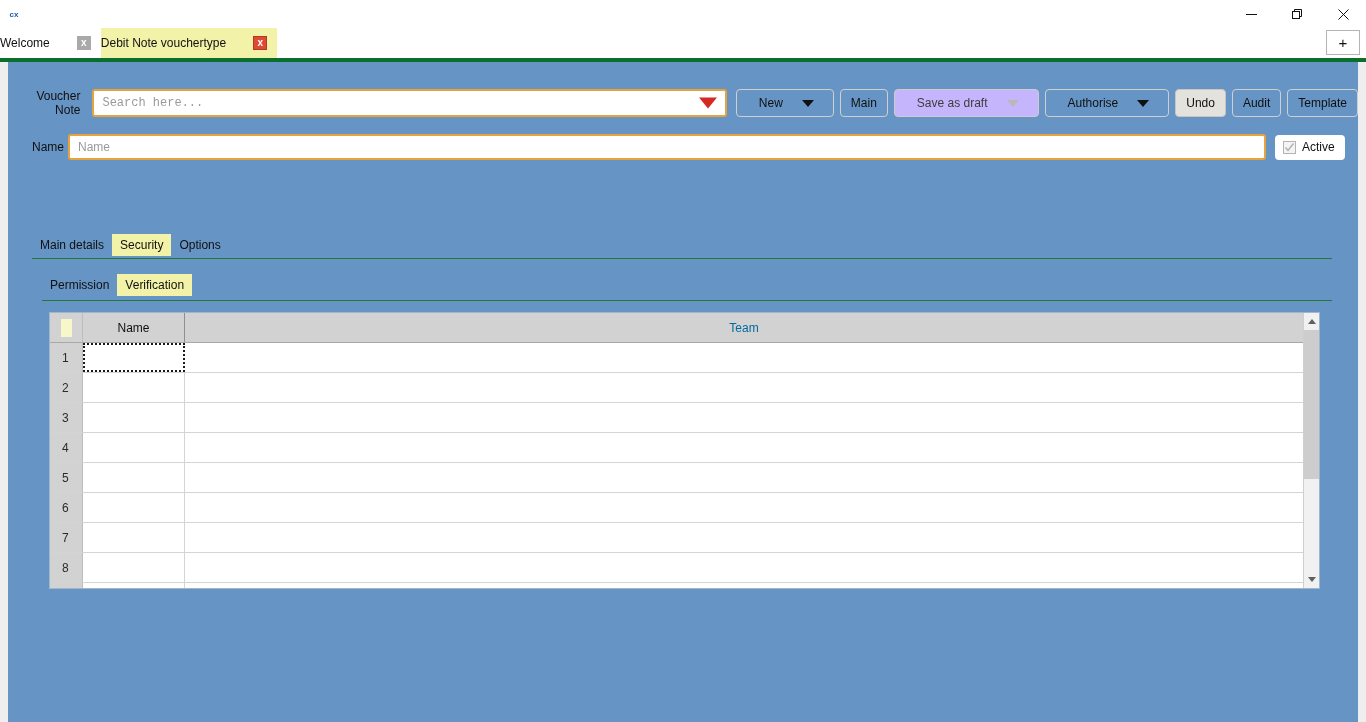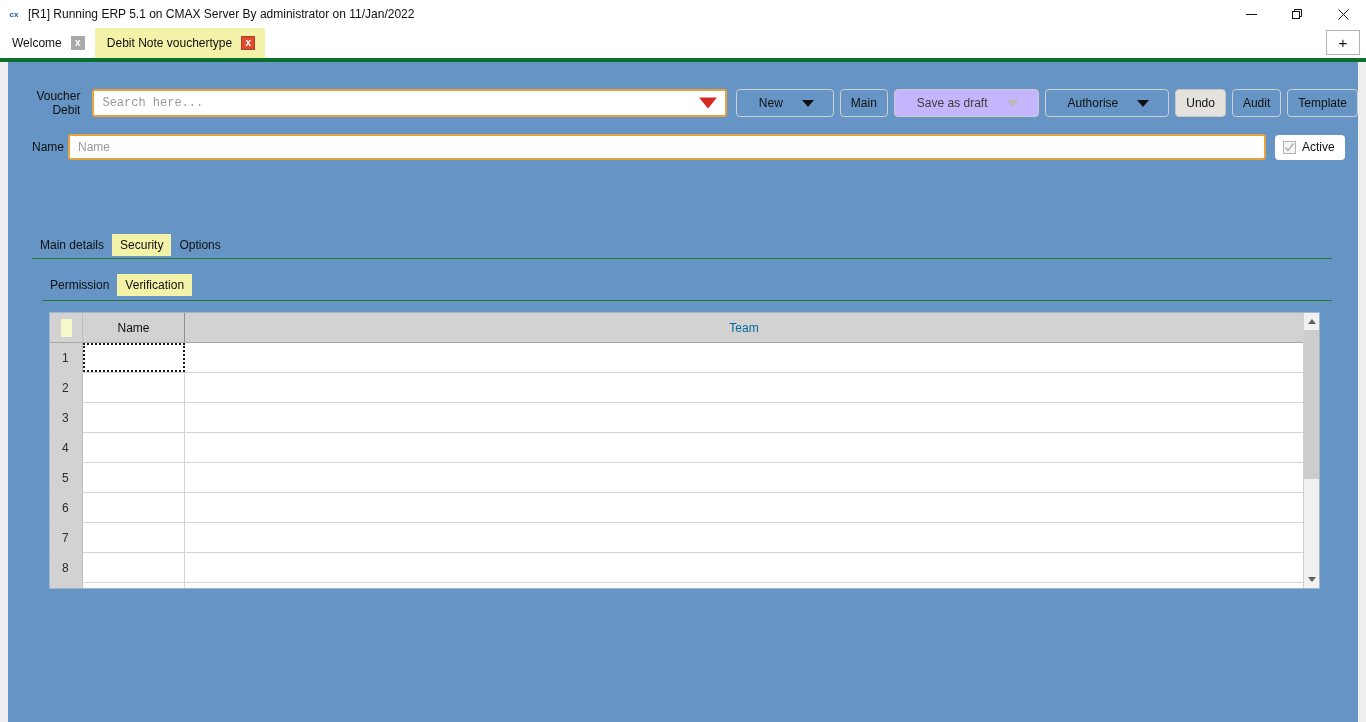--- a/index.html
+++ b/index.html
@@ -64,22 +64,22 @@
   .tabstrip {
     height: 30px;
     background: #ffffff;
     display: flex;
     align-items: stretch;
     position: relative;
   }
   .tab {
     display: flex;
     align-items: center;
-    padding: 0 10px 0 12px;
-    gap: 9px;
+    padding: 0 10px 0 0;
+    gap: 27px;
     font-size: 12px;
     color: #111;
     height: 30px;
     box-sizing: border-box;
     background: #ffffff;
   }
   .tab.active {
     background: #f2f2a8;
   }
   .tab-close {
@@ -441,21 +441,20 @@
     border-right: 4px solid transparent;
   }
   .vs-chev.up { border-bottom: 5px solid #606060; }
   .vs-chev.down { border-top: 5px solid #606060; }
 </style>
 </head>
 <body>
 
 <div class="titlebar">
   <div class="titlebar-icon">cx</div>
-  <div class="titlebar-text">[R1] Running ERP 5.1 on CMAX Server By administrator on 11/Jan/2022</div>
   <div class="win-controls">
     <div class="win-btn">
       <svg width="11" height="11" viewBox="0 0 11 11">
           <line x1="0" y1="5.5" x2="11" y2="5.5" stroke="#111" stroke-width="1"></line>
         </svg>
     </div>
     <div class="win-btn">
       <svg width="11" height="11" viewBox="0 0 11 11">
         <rect x="0.5" y="2.5" width="7" height="7" fill="none" stroke="#111" stroke-width="1"></rect>
         <polyline points="2.5,2.5 2.5,0.5 9.5,0.5 9.5,7.5 7.5,7.5" fill="none" stroke="#111" stroke-width="1"></polyline>
@@ -481,21 +480,21 @@
   </div>
   <div class="newtab-wrap">
     <div class="newtab">+</div>
   </div>
 </div>
 <div class="green-rule"></div>
 
 <div class="panel">
 
   <div class="row-voucher">
-    <div class="lbl-voucher">Voucher Debit</div>
+    <div class="lbl-voucher">Voucher Note</div>
     <div class="search-box">
       <span class="search-placeholder">Search here...</span>
       <span class="search-arrow"></span>
     </div>
 
     <div class="toolbar">
       <div class="btn split">
         <span class="lbl">New</span>
         <span class="arrowbox">
             <span class="caret"></span>

